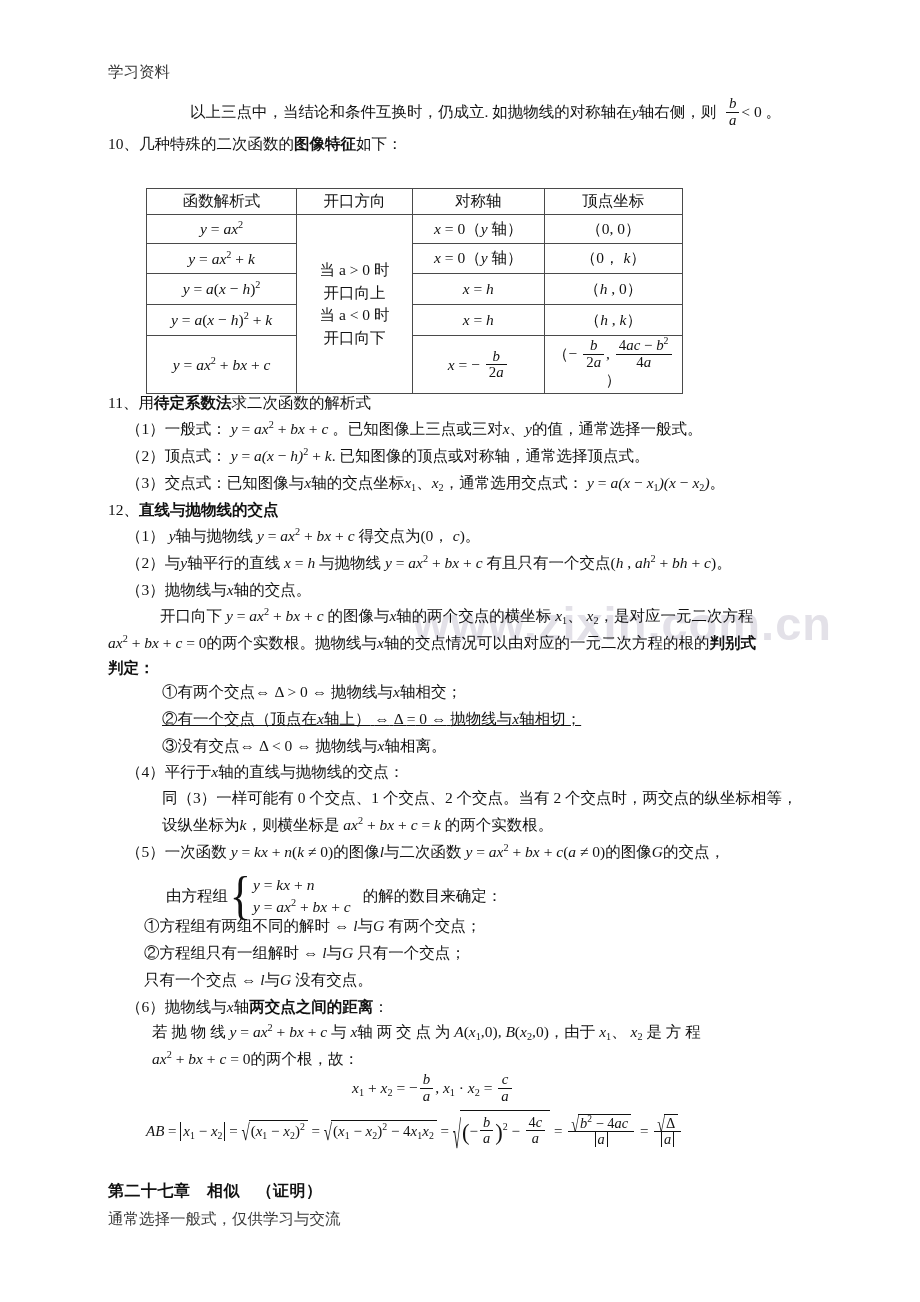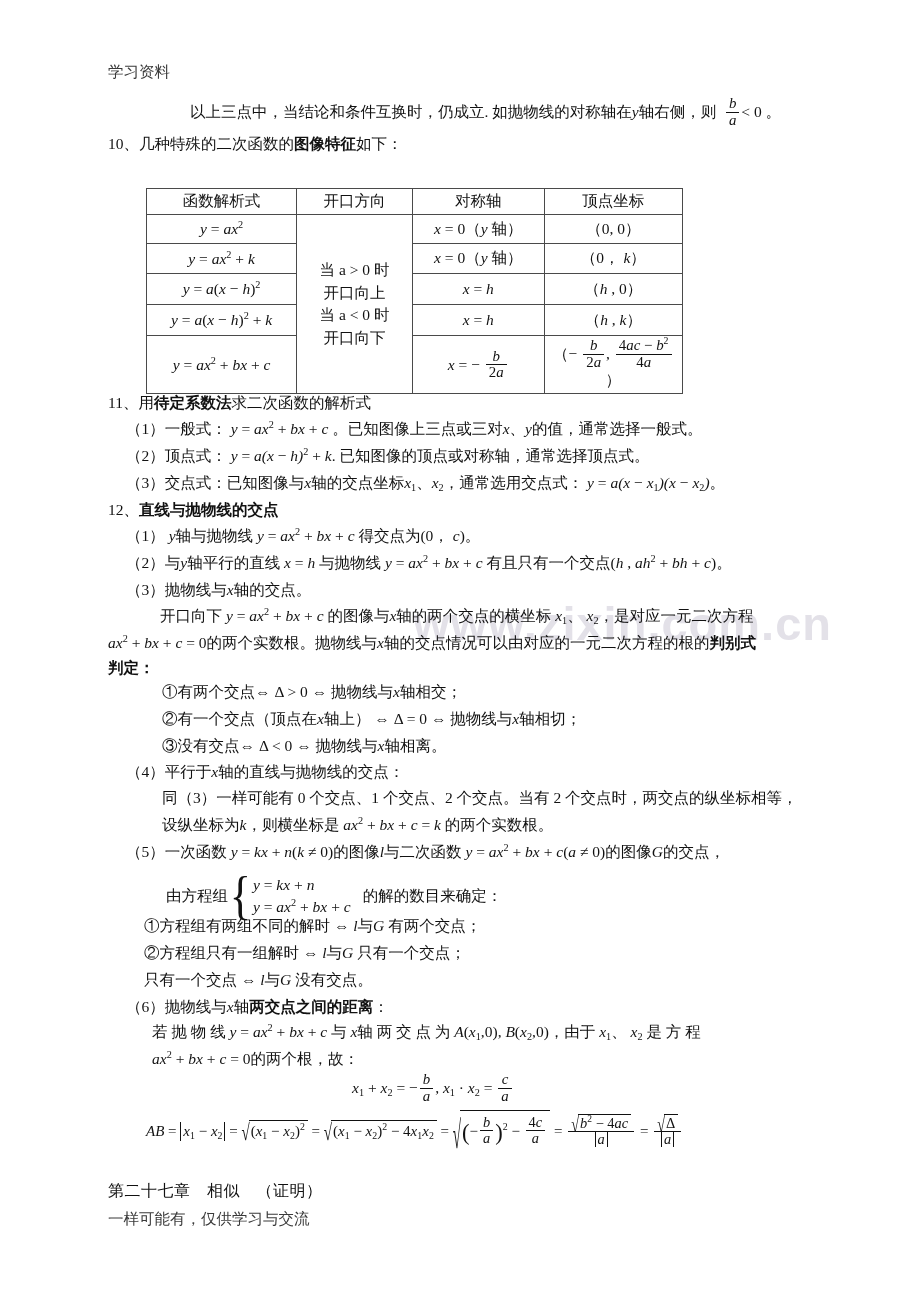--- a/index.html
+++ b/index.html
@@ -136,21 +136,21 @@
   .col2 { width: 136px; }
   .col3 { width: 152px; }
   .col4 { width: 150px; }
 
   
   .footer-title {
     position: absolute;
     left: 108px;
     top: 1181px;
     font-size: 16px;
-    font-weight: 400;
+    font-weight: 700;
     color: #111;
     letter-spacing: 0.5px;
   }
   .footer-note {
     position: absolute;
     left: 108px;
     top: 1209px;
     font-size: 15.5px;
     color: #3a3a3a;
   }
@@ -285,21 +285,21 @@
 
     <div class="line b" style="left:108px; top:658px;">判定：</div>
 
     <div class="line" style="left:162px; top:682px;">
       <span>①有两个交点</span><span>⇔</span>
       <span>Δ <span class="up">&gt;</span> 0</span>
       <span>⇔</span>
       <span>抛物线与</span><span class="m">x</span><span>轴相交；</span>
     </div>
 
-    <div class="line" style="left:162px; top:709px;">
+    <div class="line" style="left:162px; top:709px;text-decoration:underline;">
       <span>②有一个交点（顶点在</span><span class="m">x</span><span>轴上）</span>
       <span>⇔</span>
       <span>Δ <span class="up">=</span> 0</span>
       <span>⇔</span>
       <span>抛物线与</span><span class="m">x</span><span>轴相切；</span>
     </div>
 
     <div class="line" style="left:162px; top:736px;">
       <span>③没有交点</span><span>⇔</span>
       <span>Δ <span class="up">&lt;</span> 0</span>
@@ -380,16 +380,16 @@
       <span class="rad"><span class="sign">√</span><span class="body">(<span class="m">x</span><sub class="s">1</sub> <span class="up">−</span> <span class="m">x</span><sub class="s">2</sub>)<sup class="en">2</sup> <span class="up">− 4</span><span class="m">x</span><sub class="s">1</sub><span class="m">x</span><sub class="s">2</sub></span></span>
       <span class="up">=</span>
       <span class="rad tall"><span class="sign">√</span><span class="body" style="padding-top:4px;"><span style="font-size:1.5em; vertical-align:-0.18em;">(</span><span class="up">−</span><span class="frac"><span class="num m">b</span><span class="den m">a</span></span><span style="font-size:1.5em; vertical-align:-0.18em;">)</span><sup class="en">2</sup> <span class="up">−</span> <span class="frac"><span class="num"><span class="up">4</span><span class="m">c</span></span><span class="den m">a</span></span></span></span>
       <span class="up">=</span>
       <span class="frac" style="vertical-align:-0.6em;"><span class="num"><span class="rad"><span class="sign">√</span><span class="body"><span class="m">b</span><sup class="en">2</sup> <span class="up">− 4</span><span class="m">ac</span></span></span></span><span class="den"><span style="display:inline-block; border-left:1.1px solid #111; border-right:1.1px solid #111; padding:0 2px;"><span class="m">a</span></span></span></span>
       <span class="up">=</span>
       <span class="frac" style="vertical-align:-0.6em;"><span class="num"><span class="rad"><span class="sign">√</span><span class="body">Δ</span></span></span><span class="den"><span style="display:inline-block; border-left:1.1px solid #111; border-right:1.1px solid #111; padding:0 2px;"><span class="m">a</span></span></span></span>
     </div>
 
     <div class="footer-title">第二十七章　相似　（证明）</div>
-    <div class="footer-note">一样可能有，仅供学习与交流</div>
+    <div class="footer-note">通常选择一般式，仅供学习与交流</div>
 
   </div>
 </div>
 
 </body></html>

